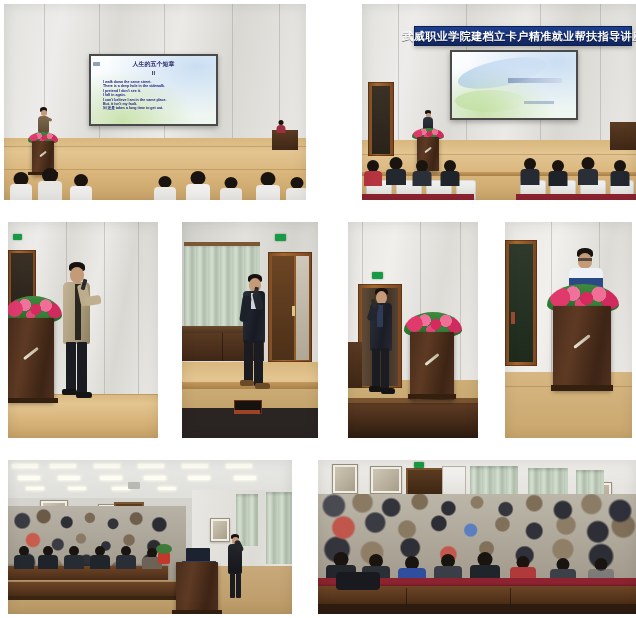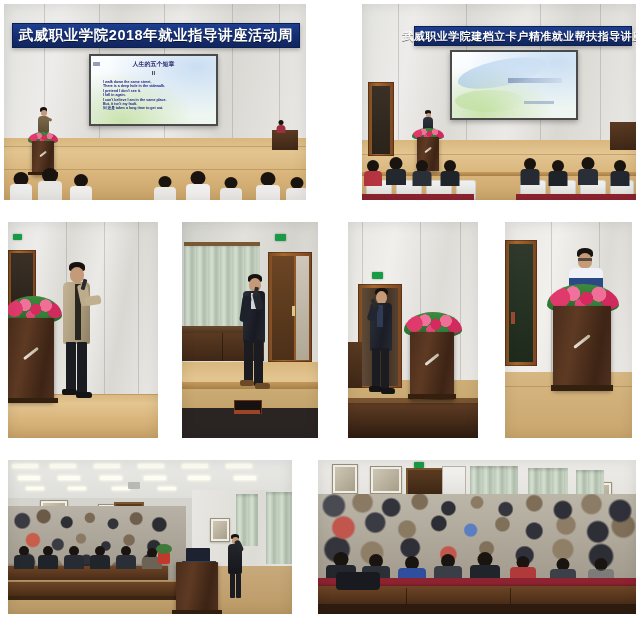--- a/index.html
+++ b/index.html
@@ -292,21 +292,20 @@
       <div class="wall-seam" style="left:40px;height:150px;"></div>
       <div class="wall-seam" style="left:95px;height:150px;"></div>
       <div class="wall-seam" style="left:160px;height:150px;"></div>
       <div class="wall-seam" style="left:228px;height:150px;"></div>
       <div class="wall-seam" style="left:275px;height:150px;"></div>
 
       <div class="floor" style="height:62px;"></div>
       <div class="floor-line" style="left:0;right:0;top:142px;"></div>
       <div class="floor-line" style="left:0;right:0;top:165px;"></div>
 
-      <div class="banner" style="left:8px; top:19px; width:286px; height:23px; font-size:14.5px;">武威职业学院2018年就业指导讲座活动周</div>
 
       <div class="screen" style="left:85px; top:50px; width:125px; height:68px;">
         <div class="screen-inner"></div>
         <div class="slide-title" style="top:4px; font-size:6px;">人生的五个短章</div>
         <div class="slide-sub" style="top:14px; font-size:6px;">II</div>
         <div class="slide-body" style="left:12px; right:6px; top:24px; font-size:3.6px;">I walk down the same street.
 There is a deep hole in the sidewalk.
 I pretend I don't see it.
 I fall in again.
 I can't believe I am in the same place.

